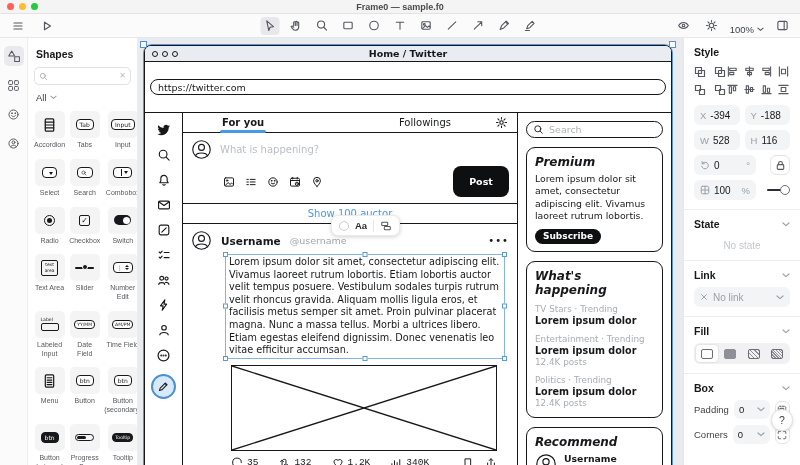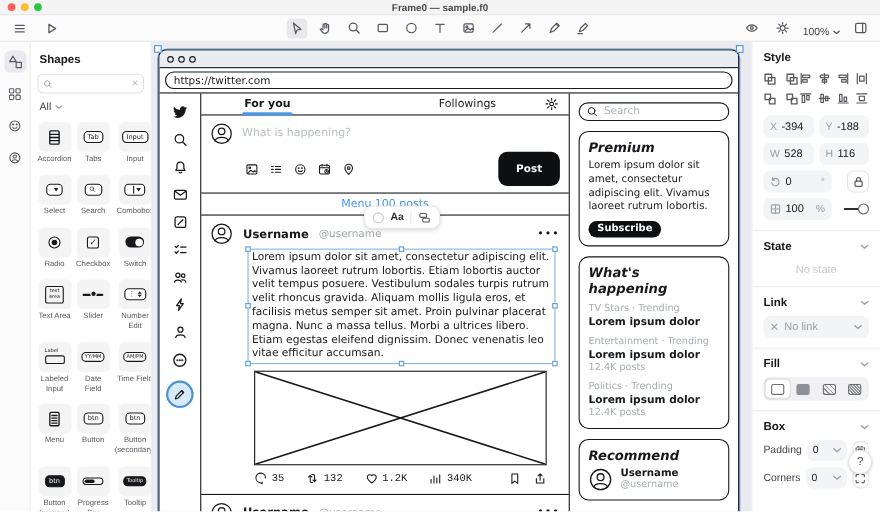--- a/index.html
+++ b/index.html
@@ -65,21 +65,21 @@
   
   .canvas{flex:1;background:#e9ebee;position:relative;overflow:hidden;}
   .selwrap{position:absolute;left:5px;top:6px;width:530px;height:620px;border:1.6px solid #5b96d8;border-radius:9px;}
   .whandle{position:absolute;width:7px;height:7px;background:#fff;border:1.4px solid #4f8fdd;z-index:9;}
   .window{width:100%;height:100%;border:1.6px solid #17181b;border-radius:7px;background:#fff;overflow:hidden;
           font-family:"DejaVu Sans",sans-serif;}
   .wtitle{height:16px;background:#e9edf1;border-bottom:1.5px solid #17181b;display:flex;align-items:center;position:relative;}
   .wdots{display:flex;gap:4px;margin-left:7px;}
   .wdot{width:6px;height:6px;border:1.2px solid #17181b;border-radius:50%;}
   .wtitle-t{position:absolute;left:0;right:0;text-align:center;font-size:9.5px;font-weight:bold;}
-  .urlrow{padding:3px 5px;border-bottom:1.5px solid #17181b;}
+  .urlrow{padding:17px 5px;border-bottom:1.5px solid #17181b;}
   .urlbar{border:1.5px solid #17181b;border-radius:9px;height:16px;display:flex;align-items:center;padding:0 7px;font-size:9.5px;}
   .wbody{display:flex;height:calc(100% - 60px);}
   .nav{width:37px;display:flex;flex-direction:column;align-items:center;padding-top:9px;gap:9px;}
   .navic{height:16px;display:flex;align-items:center;justify-content:center;}
   .compose-fab{width:25px;height:25px;border-radius:50%;background:#d8eaf9;border:2px solid #4a90d2;display:flex;align-items:center;justify-content:center;margin-top:2px;}
   .feed{flex:1;border-left:1.5px solid #17181b;border-right:1.5px solid #17181b;display:flex;flex-direction:column;min-width:0;}
   .tabs{height:20px;display:flex;align-items:center;border-bottom:1.5px solid #17181b;padding:0 9px;position:relative;}
   .tabFor{margin-left:30px;font-size:10px;font-weight:bold;position:relative;}
   .tabFor .ul{position:absolute;left:50%;transform:translateX(-50%);bottom:-5px;width:46px;height:3px;border-radius:2px;}
   .tabFol{margin-left:auto;margin-right:44px;font-size:10px;}
@@ -489,20 +489,21 @@
       <span class="whandle" style="left:-4px;top:-4px"></span>
       <span class="whandle" style="right:-4px;top:-4px"></span>
 
       <div class="window">
         <div class="wtitle">
           <div class="wdots">
             <span class="wdot"></span>
               <span class="wdot"></span>
               <span class="wdot"></span>
           </div>
+          <div class="wtitle-t">Home / Twitter</div>
         </div>
         <div class="urlrow">
           <div class="urlbar">
               <span>https://twitter.com</span>
             </div>
         </div>
 
         <div class="wbody">
 
           <div class="nav">
@@ -621,21 +622,21 @@
                   <path d="M8 14s4.6-4.3 4.6-7.6a4.6 4.6 0 1 0-9.2 0C3.4 9.7 8 14 8 14z"></path>
                   <circle cx="8" cy="6.4" r="1.6"></circle>
                 </svg>
               <div class="postBtn">
                   <span>Post</span>
                 </div>
             </div>
 
             <div class="hr"></div>
             <div class="showPosts" style="color:#4a99e9">
-                <span>Menu 100 posts</span>
+                <span>Show 100 auctor</span>
               </div>
             <div class="hr"></div>
 
             <div class="tweet">
               <div class="floatbar">
                 <span class="fb-circle"></span>
                 <span class="fb-aa">Aa</span>
                 <span class="fb-div"></span>
                 <svg class="ui" width="12" height="12" viewBox="0 0 14 14">
                     <rect x="2" y="2.5" width="7" height="4" rx="1"></rect>

